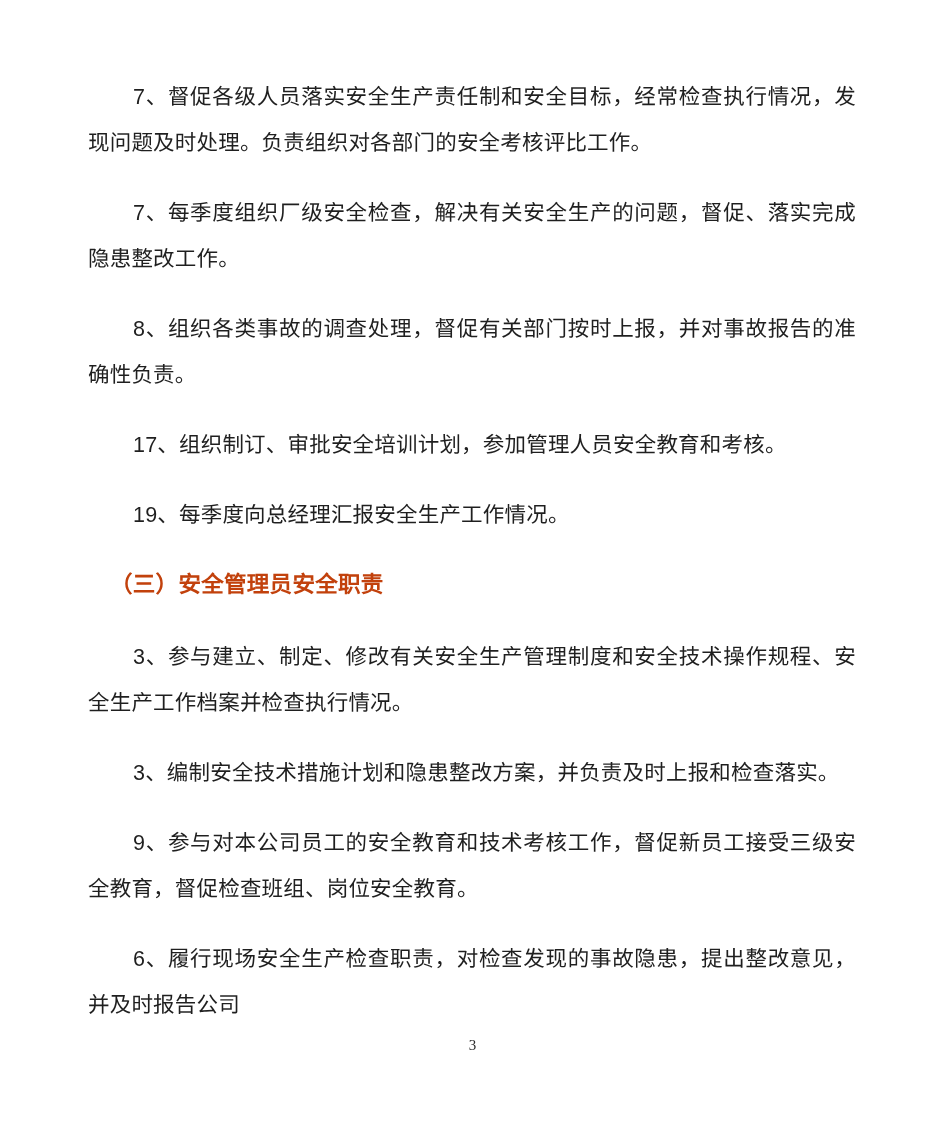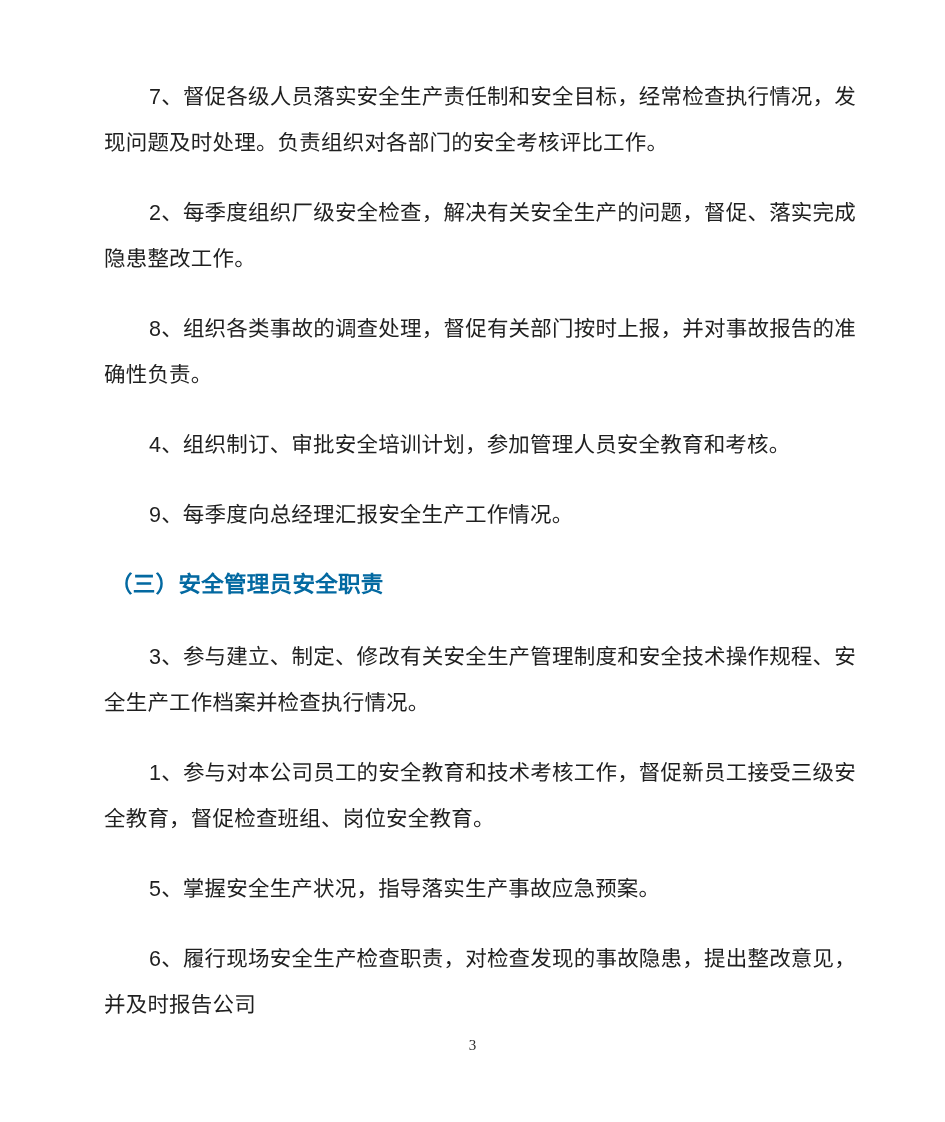--- a/index.html
+++ b/index.html
@@ -25,59 +25,59 @@
     left: 88px;
     top: 74px;
     width: 768px;
   }
   .para {
     font-size: 21.5px;
     line-height: 46px;
     text-align: justify;
     text-justify: inter-ideograph;
     text-indent: 45px;
-    margin: 0 0 24px 16px;
+    margin: 0 0 24px 0;
     letter-spacing: 0.2px;
     color: #1f1f1f;
     word-break: break-all;
   }
   .para:last-child {
     margin-bottom: 0;
   }
   .heading {
     font-size: 22.5px;
     line-height: 46px;
     font-weight: bold;
     text-indent: 22px;
     margin: 18px 0 26px 0;
-    color: #0369a1;
+    color: #c2410c;
     letter-spacing: 0.3px;
   }
   .page-number {
     position: absolute;
     left: 0;
     right: 0;
     top: 1035px;
     text-align: center;
     font-size: 15px;
     line-height: 20px;
     color: #2b2b2b;
     font-family: "Liberation Serif", "DejaVu Serif", serif;
   }
 </style>
 </head>
 <body>
 
 <div class="page">
   <div class="content">
       <p class="para">7、督促各级人员落实安全生产责任制和安全目标，经常检查执行情况，发现问题及时处理。负责组织对各部门的安全考核评比工作。</p>
-      <p class="para">2、每季度组织厂级安全检查，解决有关安全生产的问题，督促、落实完成隐患整改工作。</p>
+      <p class="para">7、每季度组织厂级安全检查，解决有关安全生产的问题，督促、落实完成隐患整改工作。</p>
       <p class="para">8、组织各类事故的调查处理，督促有关部门按时上报，并对事故报告的准确性负责。</p>
-      <p class="para">4、组织制订、审批安全培训计划，参加管理人员安全教育和考核。</p>
-      <p class="para">9、每季度向总经理汇报安全生产工作情况。</p>
+      <p class="para">17、组织制订、审批安全培训计划，参加管理人员安全教育和考核。</p>
+      <p class="para">19、每季度向总经理汇报安全生产工作情况。</p>
       <p class="heading">（三）安全管理员安全职责</p>
       <p class="para">3、参与建立、制定、修改有关安全生产管理制度和安全技术操作规程、安全生产工作档案并检查执行情况。</p>
-      <p class="para">1、参与对本公司员工的安全教育和技术考核工作，督促新员工接受三级安全教育，督促检查班组、岗位安全教育。</p>
-      <p class="para">5、掌握安全生产状况，指导落实生产事故应急预案。</p>
+      <p class="para">3、编制安全技术措施计划和隐患整改方案，并负责及时上报和检查落实。</p>
+      <p class="para">9、参与对本公司员工的安全教育和技术考核工作，督促新员工接受三级安全教育，督促检查班组、岗位安全教育。</p>
       <p class="para">6、履行现场安全生产检查职责，对检查发现的事故隐患，提出整改意见，并及时报告公司</p>
     </div>
   <div class="page-number">3</div>
 </div>
 
 </body></html>

